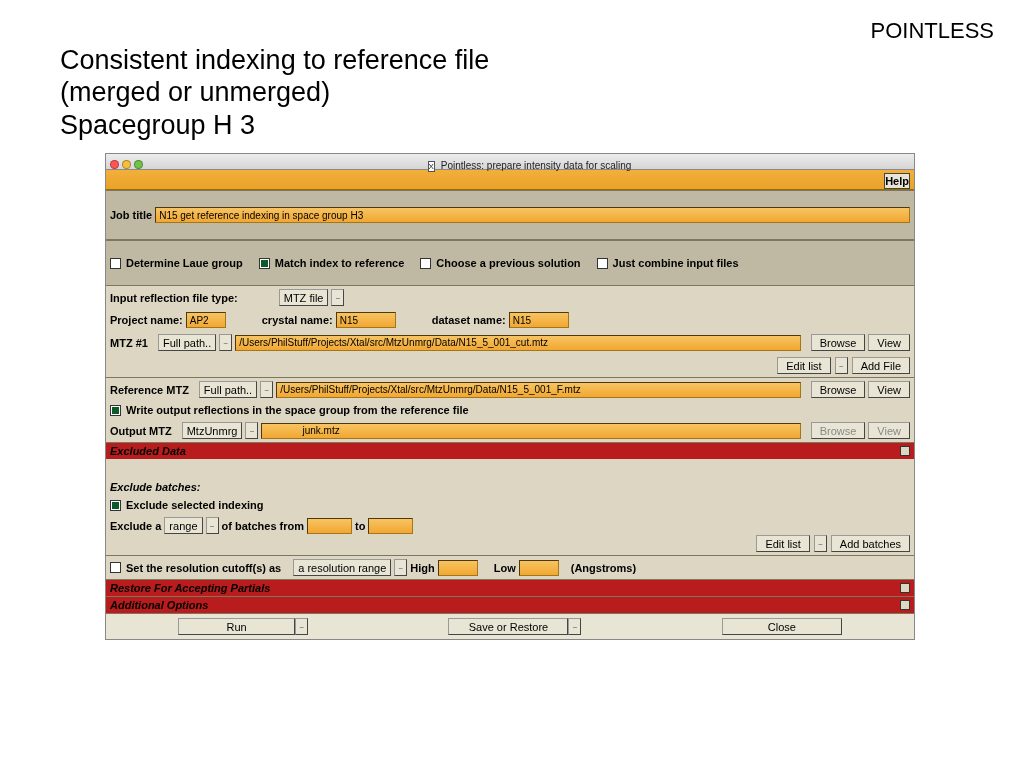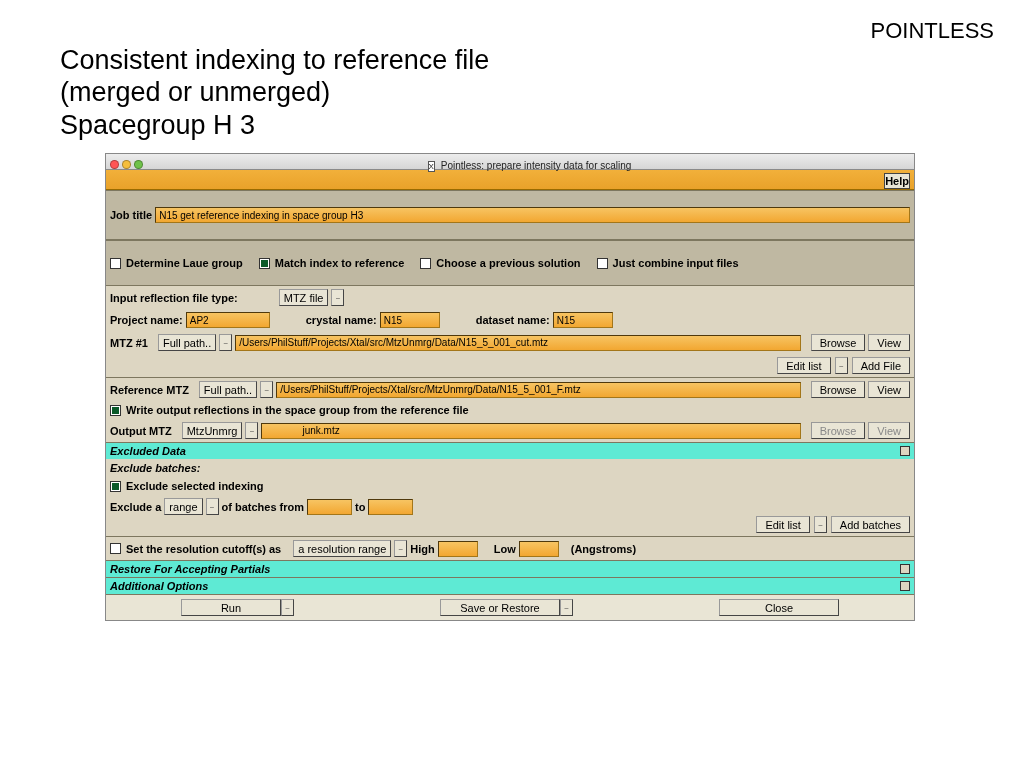--- a/index.html
+++ b/index.html
@@ -61,23 +61,23 @@
     color:#000;
   }
   .chk { width:11px; height:11px; border:1px solid #333; background:#fff; vertical-align:middle; display:inline-block; margin-right:2px; position:relative; }
   .chk.on::after { content:""; position:absolute; left:1px; top:1px; right:1px; bottom:1px; background:#0b5a2a; }
   .ddl { background:#e9e5d5; border:1px outset #999; height:17px; display:inline-flex; align-items:center; padding:0 4px; }
   .dd-arrow { width:13px; height:17px; background:#e9e5d5; border:1px outset #999; display:inline-flex; align-items:center; justify-content:center; font-size:7px; color:#444;}
   .btn { background:#e9e5d5; border:1px outset #999; padding:0 8px; height:17px; display:inline-flex; align-items:center; }
   .btn.flat{ padding:1px 12px; }
   .right { margin-left:auto; display:flex; gap:4px; align-items:center; }
   .disclose { width:10px; height:10px; border:1px solid #333; background:#ddd6c1; display:inline-block; }
-  .section-h { background:#5eead4; border-top:1px solid #7d775f; padding:2px 4px; display:flex; align-items:center; }
+  .section-h { background:#b91c1c; border-top:1px solid #7d775f; padding:2px 4px; display:flex; align-items:center; }
   .section-h .disclose{ margin-left:auto; }
-  .body-pad { background:#ddd6c2; padding:3px 4px; }
+  .body-pad { background:#ddd6c2; padding:3px 4px;margin-top:19px; }
   .exclude-body { height: 18px; }
   .footer { background:#e9e5d5; border-top:1px solid #7d775f; display:flex; align-items:center; justify-content:space-around; padding:4px 2px; }
   .spacer4{width:4px;}
 </style>
 </head>
 <body>
 
 <div class="slide-title">POINTLESS</div>
 <div class="slide-subtitle">
   <span>Consistent indexing to reference file</span><br>
@@ -124,21 +124,21 @@
     <span class="label">Input reflection file type:</span>
     <span style="width:35px"></span>
     <span class="ddl">
         <span>MTZ file</span>
       </span>
     <span class="dd-arrow">–</span>
   </div>
 
   <div class="body-row">
     <span class="label">Project name:</span>
-    <input class="txtin" style="width: 84px;" value="AP2">
+    <input class="txtin" style="width: 40px;" value="AP2">
     <span style="width:30px"></span>
     <span class="label">crystal name:</span>
     <input class="txtin" style="width: 60px;" value="N15">
     <span style="width:30px"></span>
     <span class="label">dataset name:</span>
     <input class="txtin" style="width: 60px;" value="N15">
   </div>
 
   <div class="body-row">
     <span class="label">MTZ #1</span>
@@ -244,21 +244,21 @@
     <span class="ital">Restore For Accepting Partials</span>
     <span class="disclose"></span>
   </div>
   <div class="section-h">
     <span class="ital">Additional Options</span>
     <span class="disclose"></span>
   </div>
 
   <div class="footer">
     <span style="display:flex;gap:0">
-      <span class="btn flat" style="width:100px;justify-content:center">Run</span>
+      <span class="btn flat" style="width:117px;justify-content:center">Run</span>
       <span class="dd-arrow">–</span>
     </span>
     <span style="display:flex;gap:0">
       <span class="btn flat" style="width:120px;justify-content:center">Save or Restore</span>
       <span class="dd-arrow">–</span>
     </span>
     <span class="btn flat" style="width:120px;justify-content:center">Close</span>
   </div>
 </div>
 

